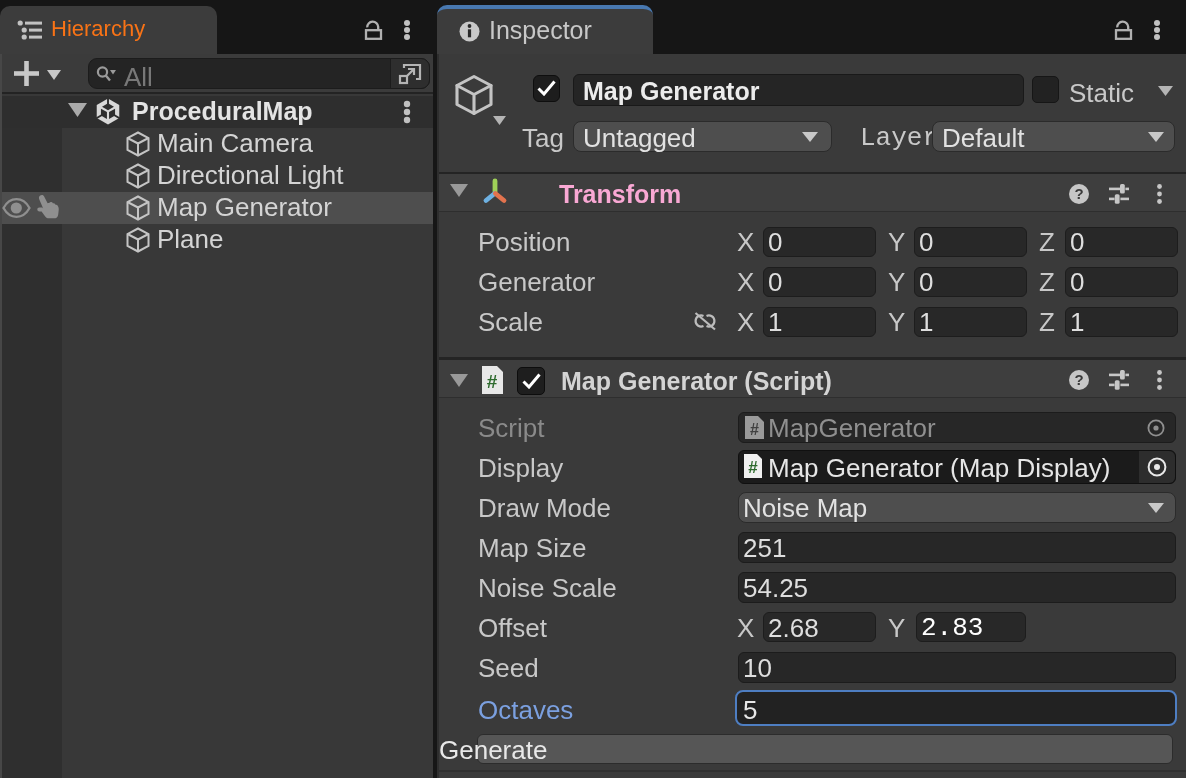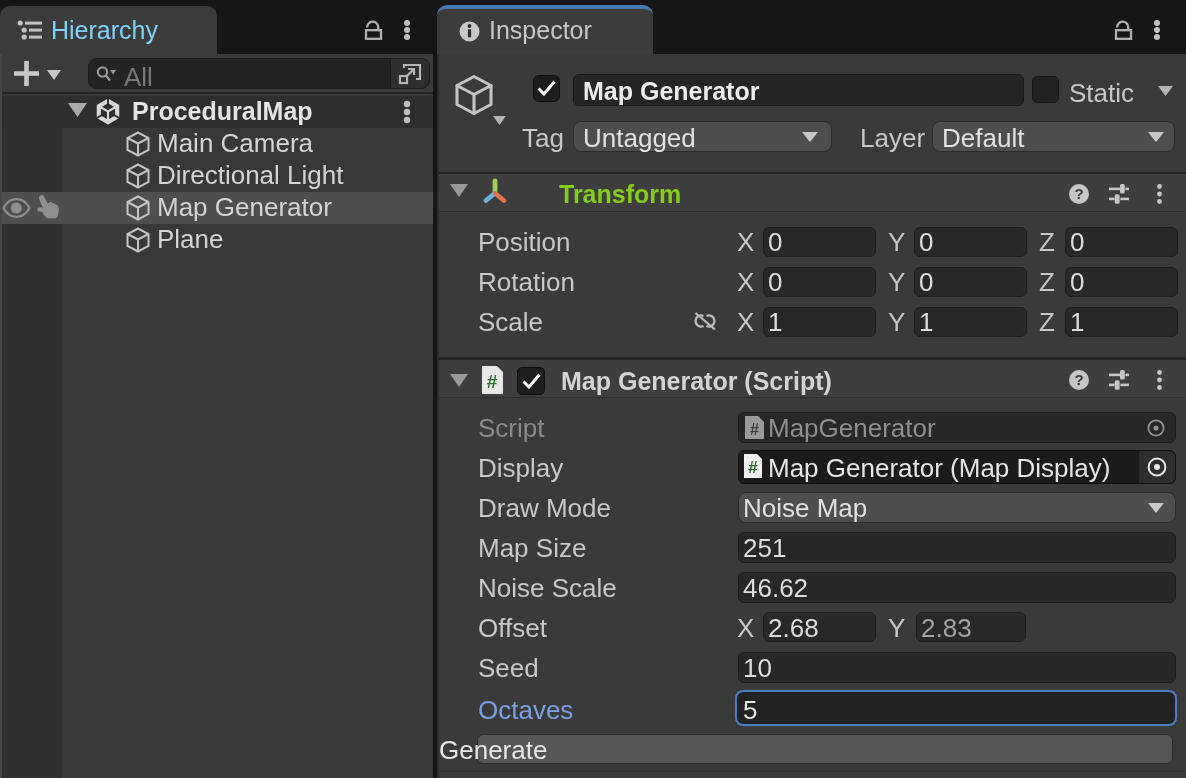--- a/index.html
+++ b/index.html
@@ -24,21 +24,21 @@
     <svg class="abs" style="left:17px; top:20px;" width="26" height="20" viewBox="0 0 26 20">
       <g fill="#c2c2c2">
         <circle cx="3.2" cy="3" r="2.6"></circle>
           <rect x="8" y="1.6" width="17" height="3"></rect>
         <circle cx="7.2" cy="10" r="2.6"></circle>
           <rect x="12" y="8.6" width="13" height="3"></rect>
         <circle cx="7.2" cy="17" r="2.6"></circle>
           <rect x="12" y="15.6" width="13" height="3"></rect>
       </g>
     </svg>
-    <div class="abs txt" style="left:51px; top:16px; font-size:25px; color:#7dd3fc;">Hierarchy</div>
+    <div class="abs txt" style="left:51px; top:16px; font-size:22px; color:#f97316;">Hierarchy</div>
 
     <svg class="abs" style="left:364px; top:18px;" width="19" height="22" viewBox="0 0 19 22">
       <rect x="2" y="12.2" width="15" height="8.6" fill="none" stroke="#b0b0b0" stroke-width="2.3"></rect>
       <path d="M 3.2 9.4 A 5.4 5.4 0 1 1 14.2 8.9 L 14.2 12" fill="none" stroke="#b0b0b0" stroke-width="2.3"></path>
     </svg>
     <svg class="abs" style="left:403px; top:20px;" width="8" height="20" viewBox="0 0 8 20">
       <g fill="#c0c0c0">
           <circle cx="4" cy="3" r="3"></circle>
           <circle cx="4" cy="10" r="3"></circle>
           <circle cx="4" cy="17" r="3"></circle>
@@ -197,40 +197,40 @@
     <svg class="abs" style="left:719px; top:32px;" width="15" height="10" viewBox="0 0 15 10">
       <path d="M0 0 L15 0 L7.5 10 Z" fill="#b4b4b4"></path>
     </svg>
 
     <div class="abs txt" style="left:83px; top:69px;">Tag</div>
     <div class="abs" style="left:134px; top:67px; width:259px; height:31px; background:#4e4e4e; border:1px solid #2b2b2b; border-radius:8px;"></div>
     <div class="abs txt" style="left:144px; top:69px; color:#e2e2e2;">Untagged</div>
     <svg class="abs" style="left:363px; top:78px;" width="16" height="10" viewBox="0 0 16 10">
       <path d="M0 0 L16 0 L8 10 Z" fill="#c8c8c8"></path>
     </svg>
-    <div class="abs txt" style="left:421px; top:69px;">Layer</div>
+    <div class="abs txt" style="left:421px; top:69px;font-family:Liberation Mono, monospace;">Layer</div>
     <div class="abs" style="left:493px; top:67px; width:243px; height:31px; background:#4e4e4e; border:1px solid #2b2b2b; border-radius:8px;"></div>
     <div class="abs txt" style="left:503px; top:69px; color:#e2e2e2;">Default</div>
     <svg class="abs" style="left:709px; top:78px;" width="16" height="10" viewBox="0 0 16 10">
       <path d="M0 0 L16 0 L8 10 Z" fill="#c8c8c8"></path>
     </svg>
 
     <div class="abs" style="left:0; top:118px; width:747px; height:40px; background:#3e3e3e; border-top:2px solid #242424; border-bottom:1px solid #2e2e2e;"></div>
     <svg class="abs" style="left:11px; top:130px;" width="18" height="13" viewBox="0 0 18 13">
       <path d="M0 0 L18 0 L9 13 Z" fill="#999999"></path>
     </svg>
 
     <svg class="abs" style="left:42px; top:124px;" width="28" height="28" viewBox="0 0 28 28">
       <g stroke-linecap="round">
         <line x1="14" y1="13.5" x2="14" y2="3" stroke="#9fd158" stroke-width="4.8"></line>
         <line x1="13.6" y1="15.5" x2="5" y2="22.5" stroke="#6eb1e2" stroke-width="4.8"></line>
         <line x1="14.4" y1="15.5" x2="23" y2="22.5" stroke="#e2734e" stroke-width="4.8"></line>
       </g>
     </svg>
-    <div class="abs txt bold" style="left:120px; top:126px; color:#84cc16;">Transform</div>
+    <div class="abs txt bold" style="left:120px; top:126px; color:#f9a8d4;">Transform</div>
 
     <svg class="abs" style="left:630px; top:130px;" width="20" height="20" viewBox="0 0 20 20">
       <circle cx="10" cy="10" r="10" fill="#c6c6c6"></circle>
       <text x="10" y="15" font-family="Liberation Sans" font-size="15" font-weight="bold" fill="#3a3a3a" text-anchor="middle">?</text>
     </svg>
 
     <svg class="abs" style="left:670px; top:130px;" width="20" height="20" viewBox="0 0 20 20">
       <g fill="#c6c6c6">
         <rect x="0" y="3.6" width="11" height="2.6"></rect>
         <rect x="11" y="0" width="4.8" height="9.6" rx="1.6"></rect>
@@ -242,21 +242,21 @@
     </svg>
     <svg class="abs" style="left:716px; top:129px;" width="9" height="22" viewBox="0 0 9 22">
       <g fill="#c6c6c6">
           <circle cx="4.5" cy="3.5" r="2.4"></circle>
           <circle cx="4.5" cy="11" r="2.4"></circle>
           <circle cx="4.5" cy="18.5" r="2.4"></circle>
         </g>
     </svg>
 
     <div class="abs txt" style="left:39px; top:173px;">Position</div>
-    <div class="abs txt" style="left:39px; top:213px;">Rotation</div>
+    <div class="abs txt" style="left:39px; top:213px;">Generator</div>
     <div class="abs txt" style="left:39px; top:253px;">Scale</div>
 
     <svg class="abs" style="left:253px; top:257px;" width="26" height="20" viewBox="0 0 26 20">
       <g fill="none" stroke="#bcbcbc" stroke-width="2.2">
         <path d="M11.5 4.9 A5.6 5.6 0 1 0 11.5 15.1"></path>
         <path d="M14.5 15.1 A5.6 5.6 0 1 0 14.5 4.9"></path>
         <line x1="3.5" y1="2" x2="23" y2="18.5"></line>
       </g>
     </svg>
 
@@ -357,29 +357,29 @@
     <svg class="abs" style="left:709px; top:449px;" width="16" height="10" viewBox="0 0 16 10">
       <path d="M0 0 L16 0 L8 10 Z" fill="#c8c8c8"></path>
     </svg>
 
     <div class="abs txt" style="left:39px; top:479px;">Map Size</div>
     <div class="abs" style="left:299px; top:478px; width:438px; height:31px; background:#272727; border:1px solid #1c1c1c; border-radius:6px;"></div>
     <div class="abs txt" style="left:304px; top:479px; color:#dedede;">251</div>
 
     <div class="abs txt" style="left:39px; top:519px;">Noise Scale</div>
     <div class="abs" style="left:299px; top:518px; width:438px; height:31px; background:#272727; border:1px solid #1c1c1c; border-radius:6px;"></div>
-    <div class="abs txt" style="left:304px; top:519px; color:#dedede;">46.62</div>
+    <div class="abs txt" style="left:304px; top:519px; color:#dedede;">54.25</div>
 
     <div class="abs txt" style="left:39px; top:559px;">Offset</div>
     <div class="abs txt" style="left:298px; top:559px;">X</div>
     <div class="abs" style="left:324px; top:558px; width:113px; height:30px; background:#282828; border:1px solid #1d1d1d; border-radius:6px;"></div>
     <div class="abs txt" style="left:329px; top:559px; color:#dedede;">2.68</div>
     <div class="abs txt" style="left:449px; top:559px;">Y</div>
     <div class="abs" style="left:477px; top:558px; width:110px; height:30px; background:#282828; border:1px solid #1d1d1d; border-radius:6px;"></div>
-    <div class="abs txt" style="left:482px; top:559px; color:#a3a3a3;">2.83</div>
+    <div class="abs txt" style="left:482px; top:559px; color:#ffffff;font-family:Liberation Mono, monospace;">2.83</div>
 
     <div class="abs txt" style="left:39px; top:599px;">Seed</div>
     <div class="abs" style="left:299px; top:598px; width:438px; height:31px; background:#272727; border:1px solid #1c1c1c; border-radius:6px;"></div>
     <div class="abs txt" style="left:304px; top:599px; color:#dedede;">10</div>
 
     <div class="abs txt" style="left:39px; top:641px; color:#7ba0e0;">Octaves</div>
     <div class="abs" style="left:296px; top:636px; width:442px; height:36px; background:#222222; border:2px solid #4e7ec2; border-radius:8px;"></div>
     <div class="abs txt" style="left:304px; top:641px; color:#e8e8e8;">5</div>
     <div class="abs" style="left:0; top:716px; width:747px; height:2px; background:#303030;"></div>
 

